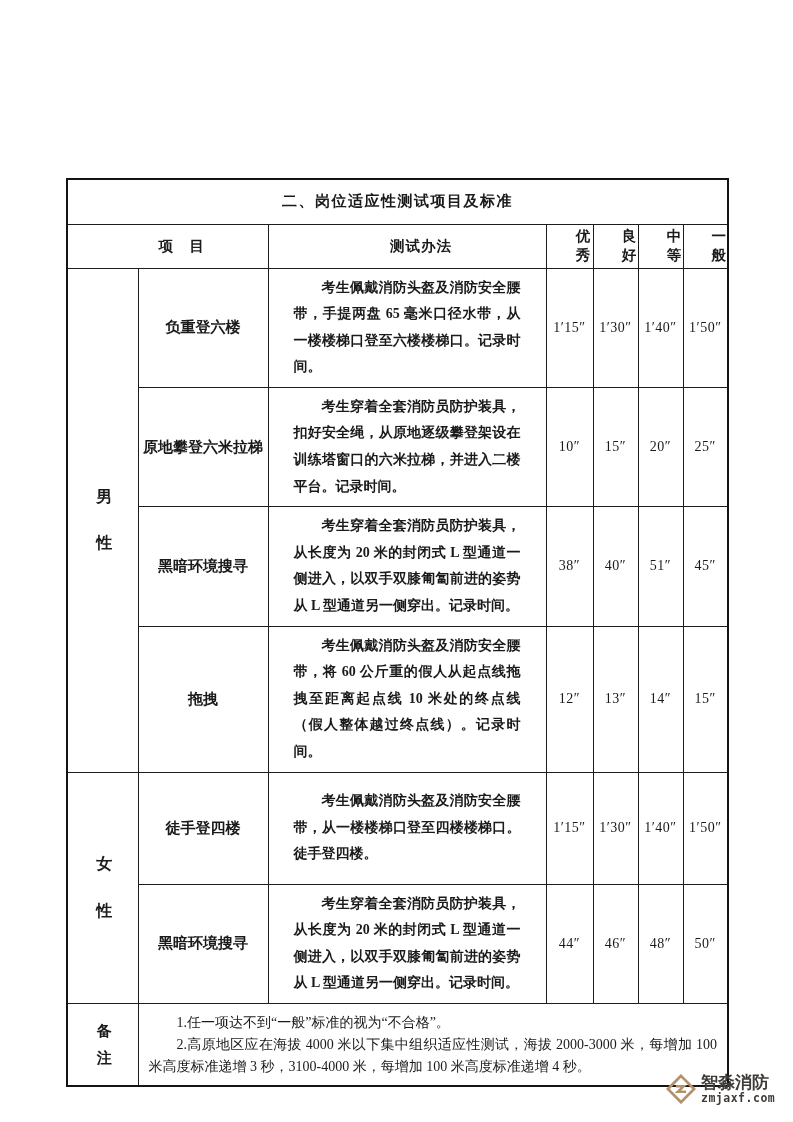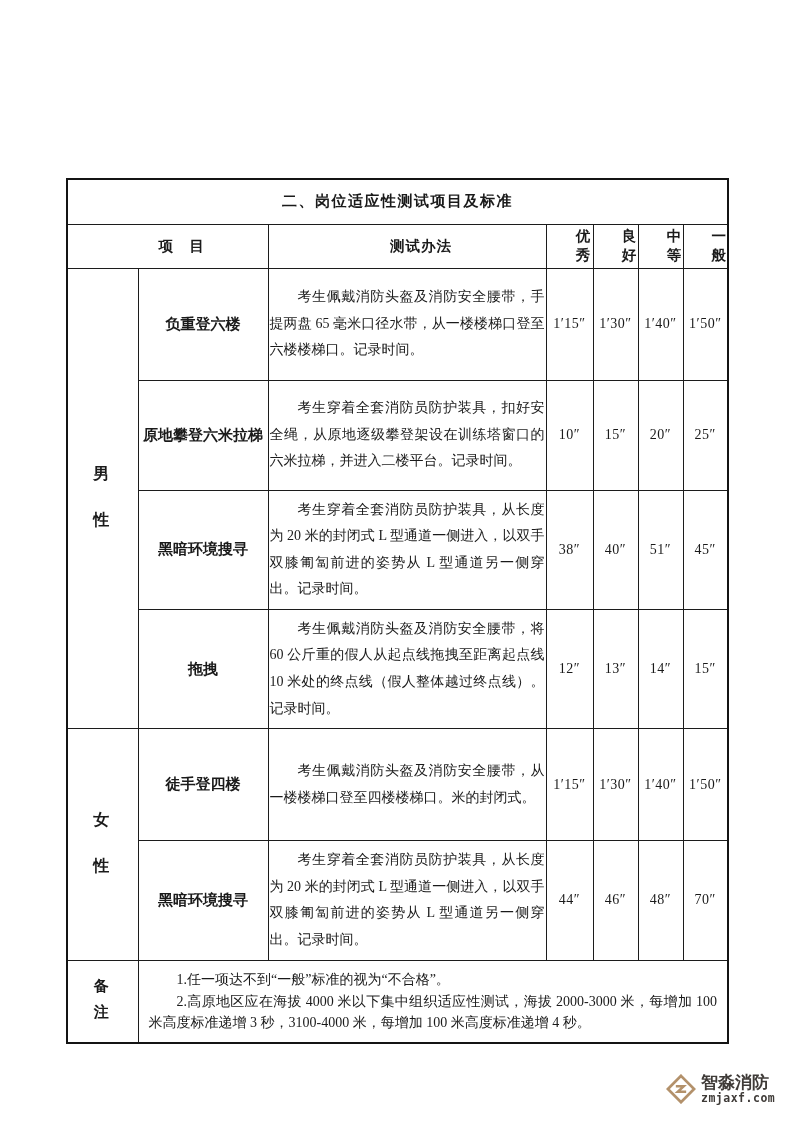--- a/index.html
+++ b/index.html
@@ -42,36 +42,36 @@
     font-family: "Liberation Sans", sans-serif;
     font-weight: 700;
     font-size: 14.5px;
     letter-spacing: 1px;
     padding-left: 28px;
   }
   td.gender-cell { text-align: center; }
   .vlabel {
     width: 1.2em;
     margin: 0 auto;
-    font-family: Liberation Mono, monospace;
+    font-family: Liberation Serif, serif;
     font-weight: 700;
     font-size: 16px;
     line-height: 2.9;
     word-break: break-all;
-    text-align: left;
+    text-align: right;
   }
   .vlabel.tight { line-height: 1.75; font-size: 15px; }
   td.item-cell {
     text-align: center;
     font-family: "Liberation Sans", sans-serif;
     font-weight: 700;
     font-size: 15px;
     padding: 0 0;
   }
-  td.method-cell { padding: 6px 1px; }
+  td.method-cell { padding: 6px 25px; font-weight: bold; }
   .method-text {
     font-size: 14px;
     line-height: 1.9;
     text-align: justify;
     text-indent: 2em;
   }
   td.value-cell {
     text-align: center;
     font-size: 14px;
     letter-spacing: 0.5px;
@@ -181,37 +181,37 @@
       <td class="value-cell">14″</td>
       <td class="value-cell">15″</td>
     </tr>
 
     <tr style="height:112px">
       <td class="gender-cell" rowspan="2">
         <div class="vlabel">女性</div>
       </td>
       <td class="item-cell">徒手登四楼</td>
       <td class="method-cell">
-        <div class="method-text">考生佩戴消防头盔及消防安全腰带，从一楼楼梯口登至四楼楼梯口。米的封闭式。</div>
+        <div class="method-text">考生佩戴消防头盔及消防安全腰带，从一楼楼梯口登至四楼楼梯口。徒手登四楼。</div>
       </td>
       <td class="value-cell">1′15″</td>
       <td class="value-cell">1′30″</td>
       <td class="value-cell">1′40″</td>
       <td class="value-cell">1′50″</td>
     </tr>
 
     <tr style="height:113px">
       <td class="item-cell">黑暗环境搜寻</td>
       <td class="method-cell">
         <div class="method-text">考生穿着全套消防员防护装具，从长度为 20 米的封闭式 L 型通道一侧进入，以双手双膝匍匐前进的姿势从 L 型通道另一侧穿出。记录时间。</div>
       </td>
       <td class="value-cell">44″</td>
       <td class="value-cell">46″</td>
       <td class="value-cell">48″</td>
-      <td class="value-cell">70″</td>
+      <td class="value-cell">50″</td>
     </tr>
 
     <tr style="height:83px">
       <td class="gender-cell">
         <div class="vlabel tight">备注</div>
       </td>
       <td class="remarks-cell" colspan="6">
         <div class="remark-line">1.任一项达不到“一般”标准的视为“不合格”。</div>
         <div class="remark-line">2.高原地区应在海拔 4000 米以下集中组织适应性测试，海拔 2000-3000 米，每增加 100 米高度标准递增 3 秒，3100-4000 米，每增加 100 米高度标准递增 4 秒。</div>
       </td>

